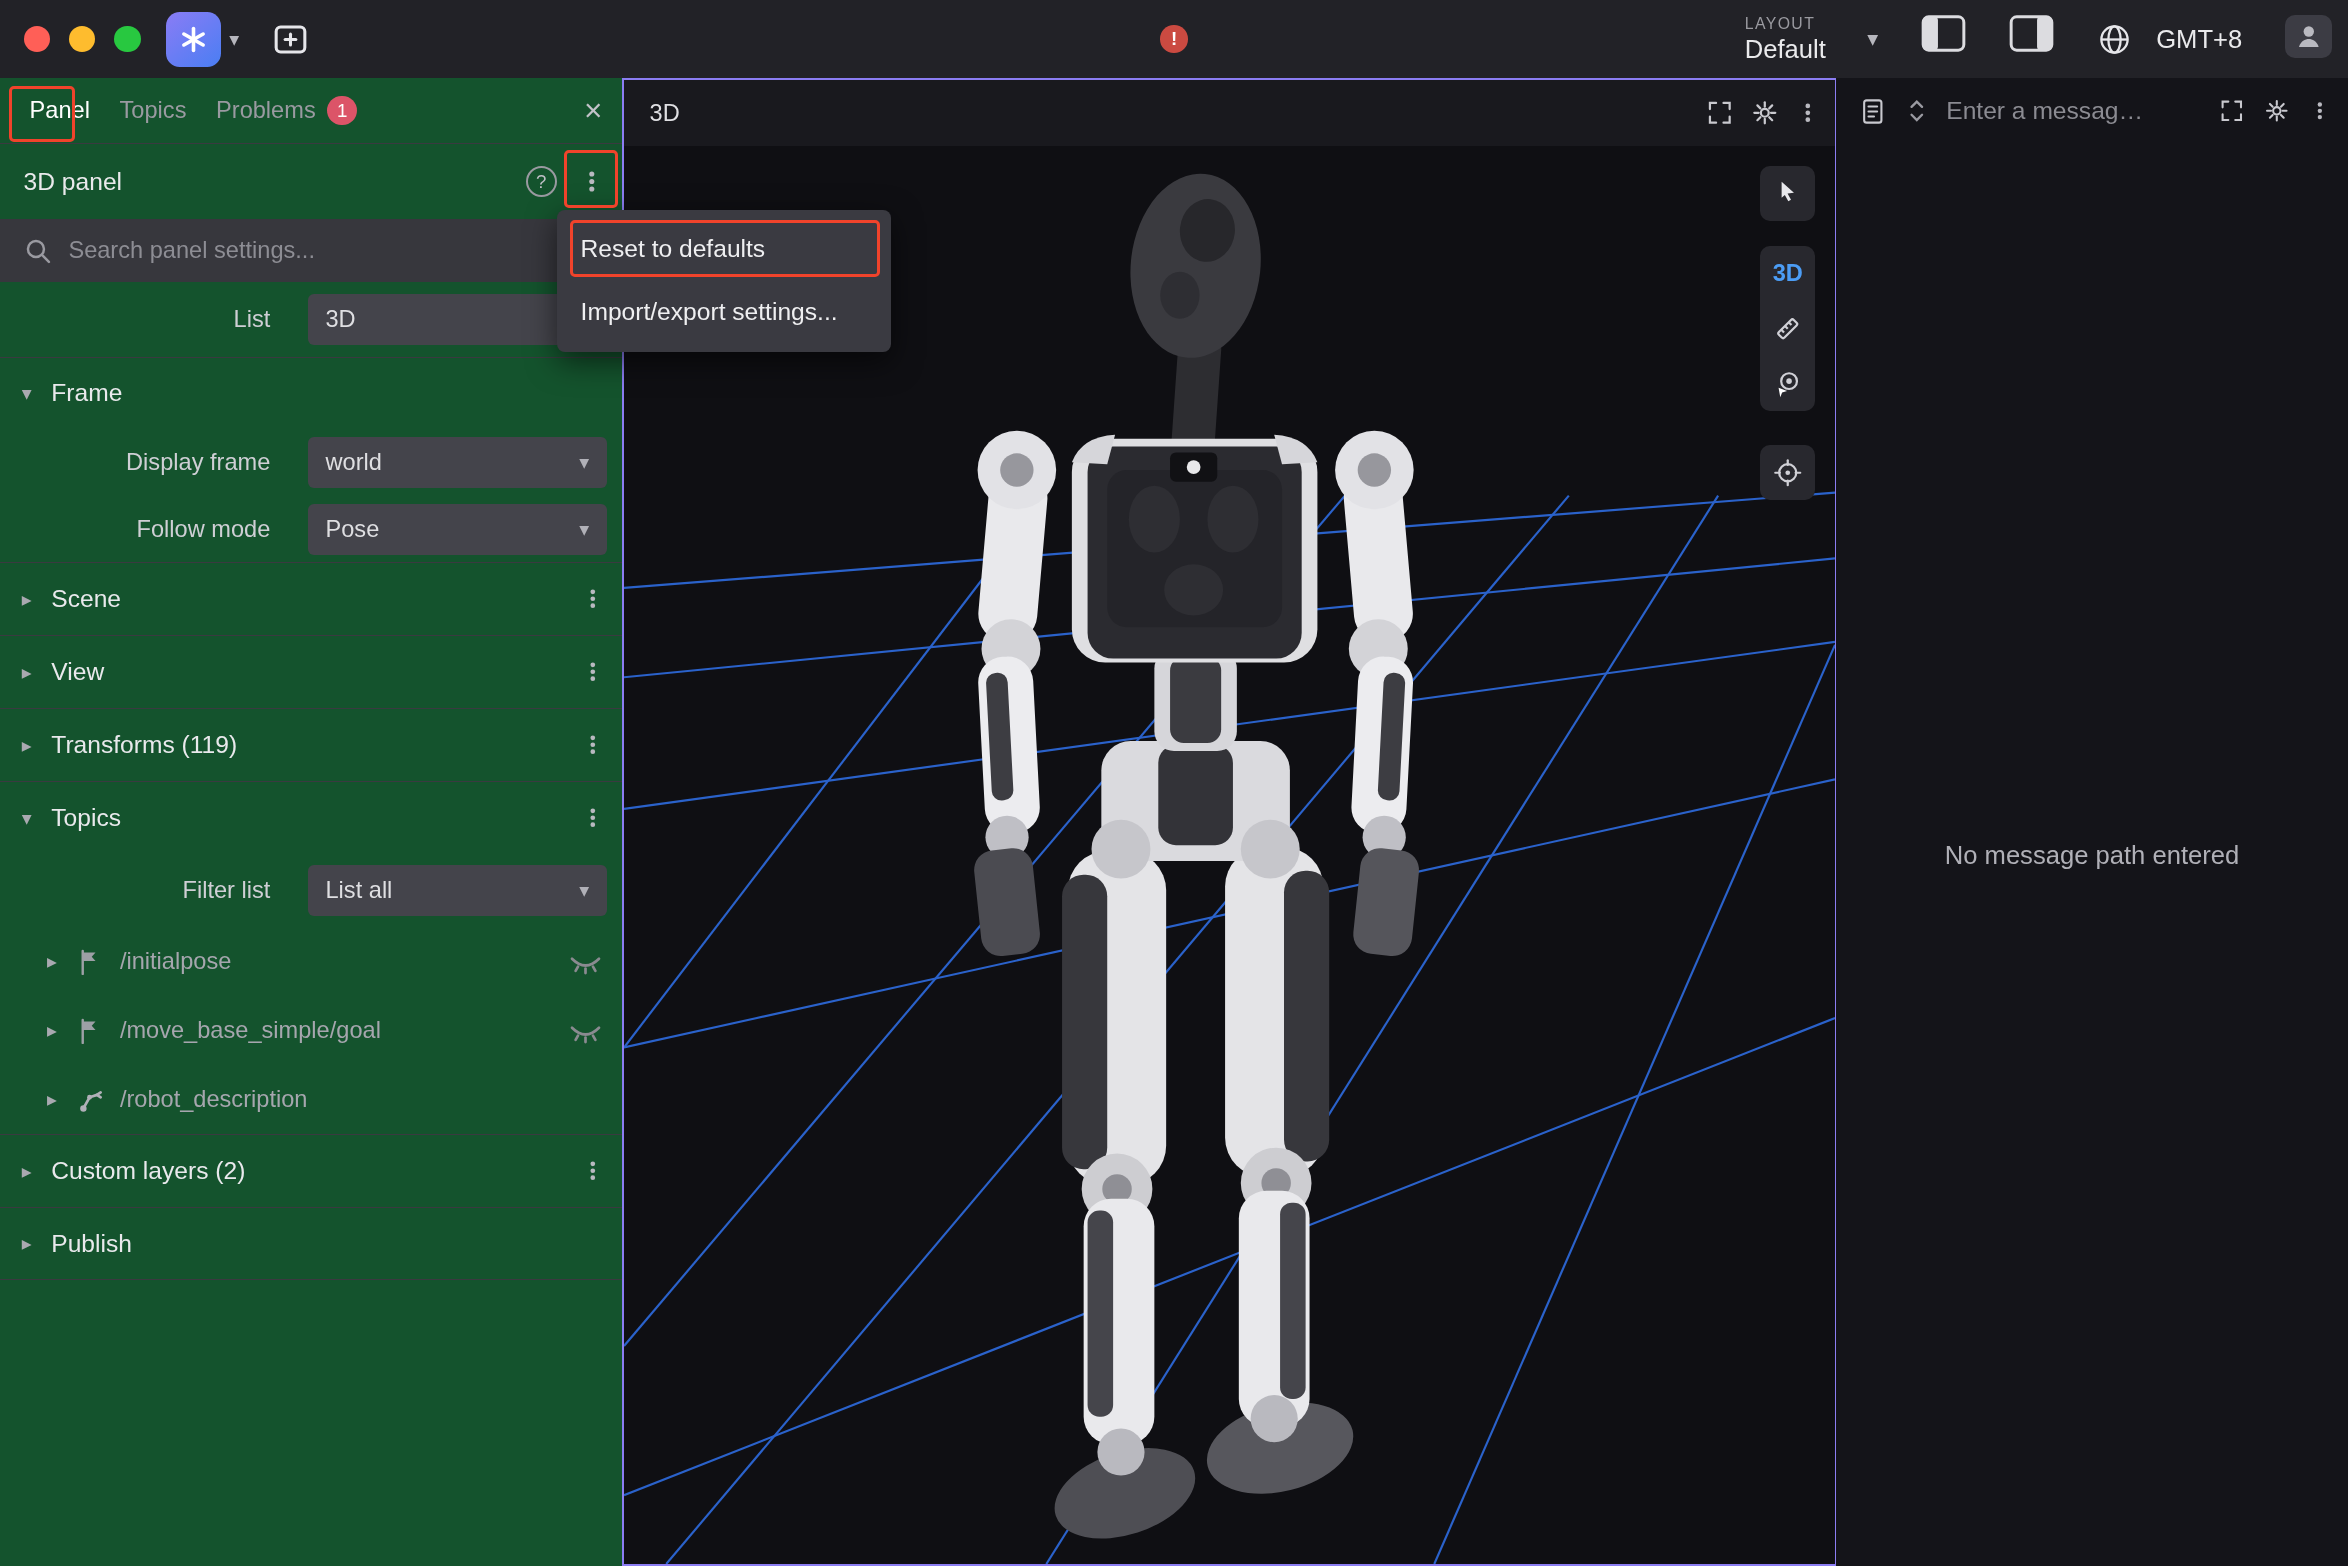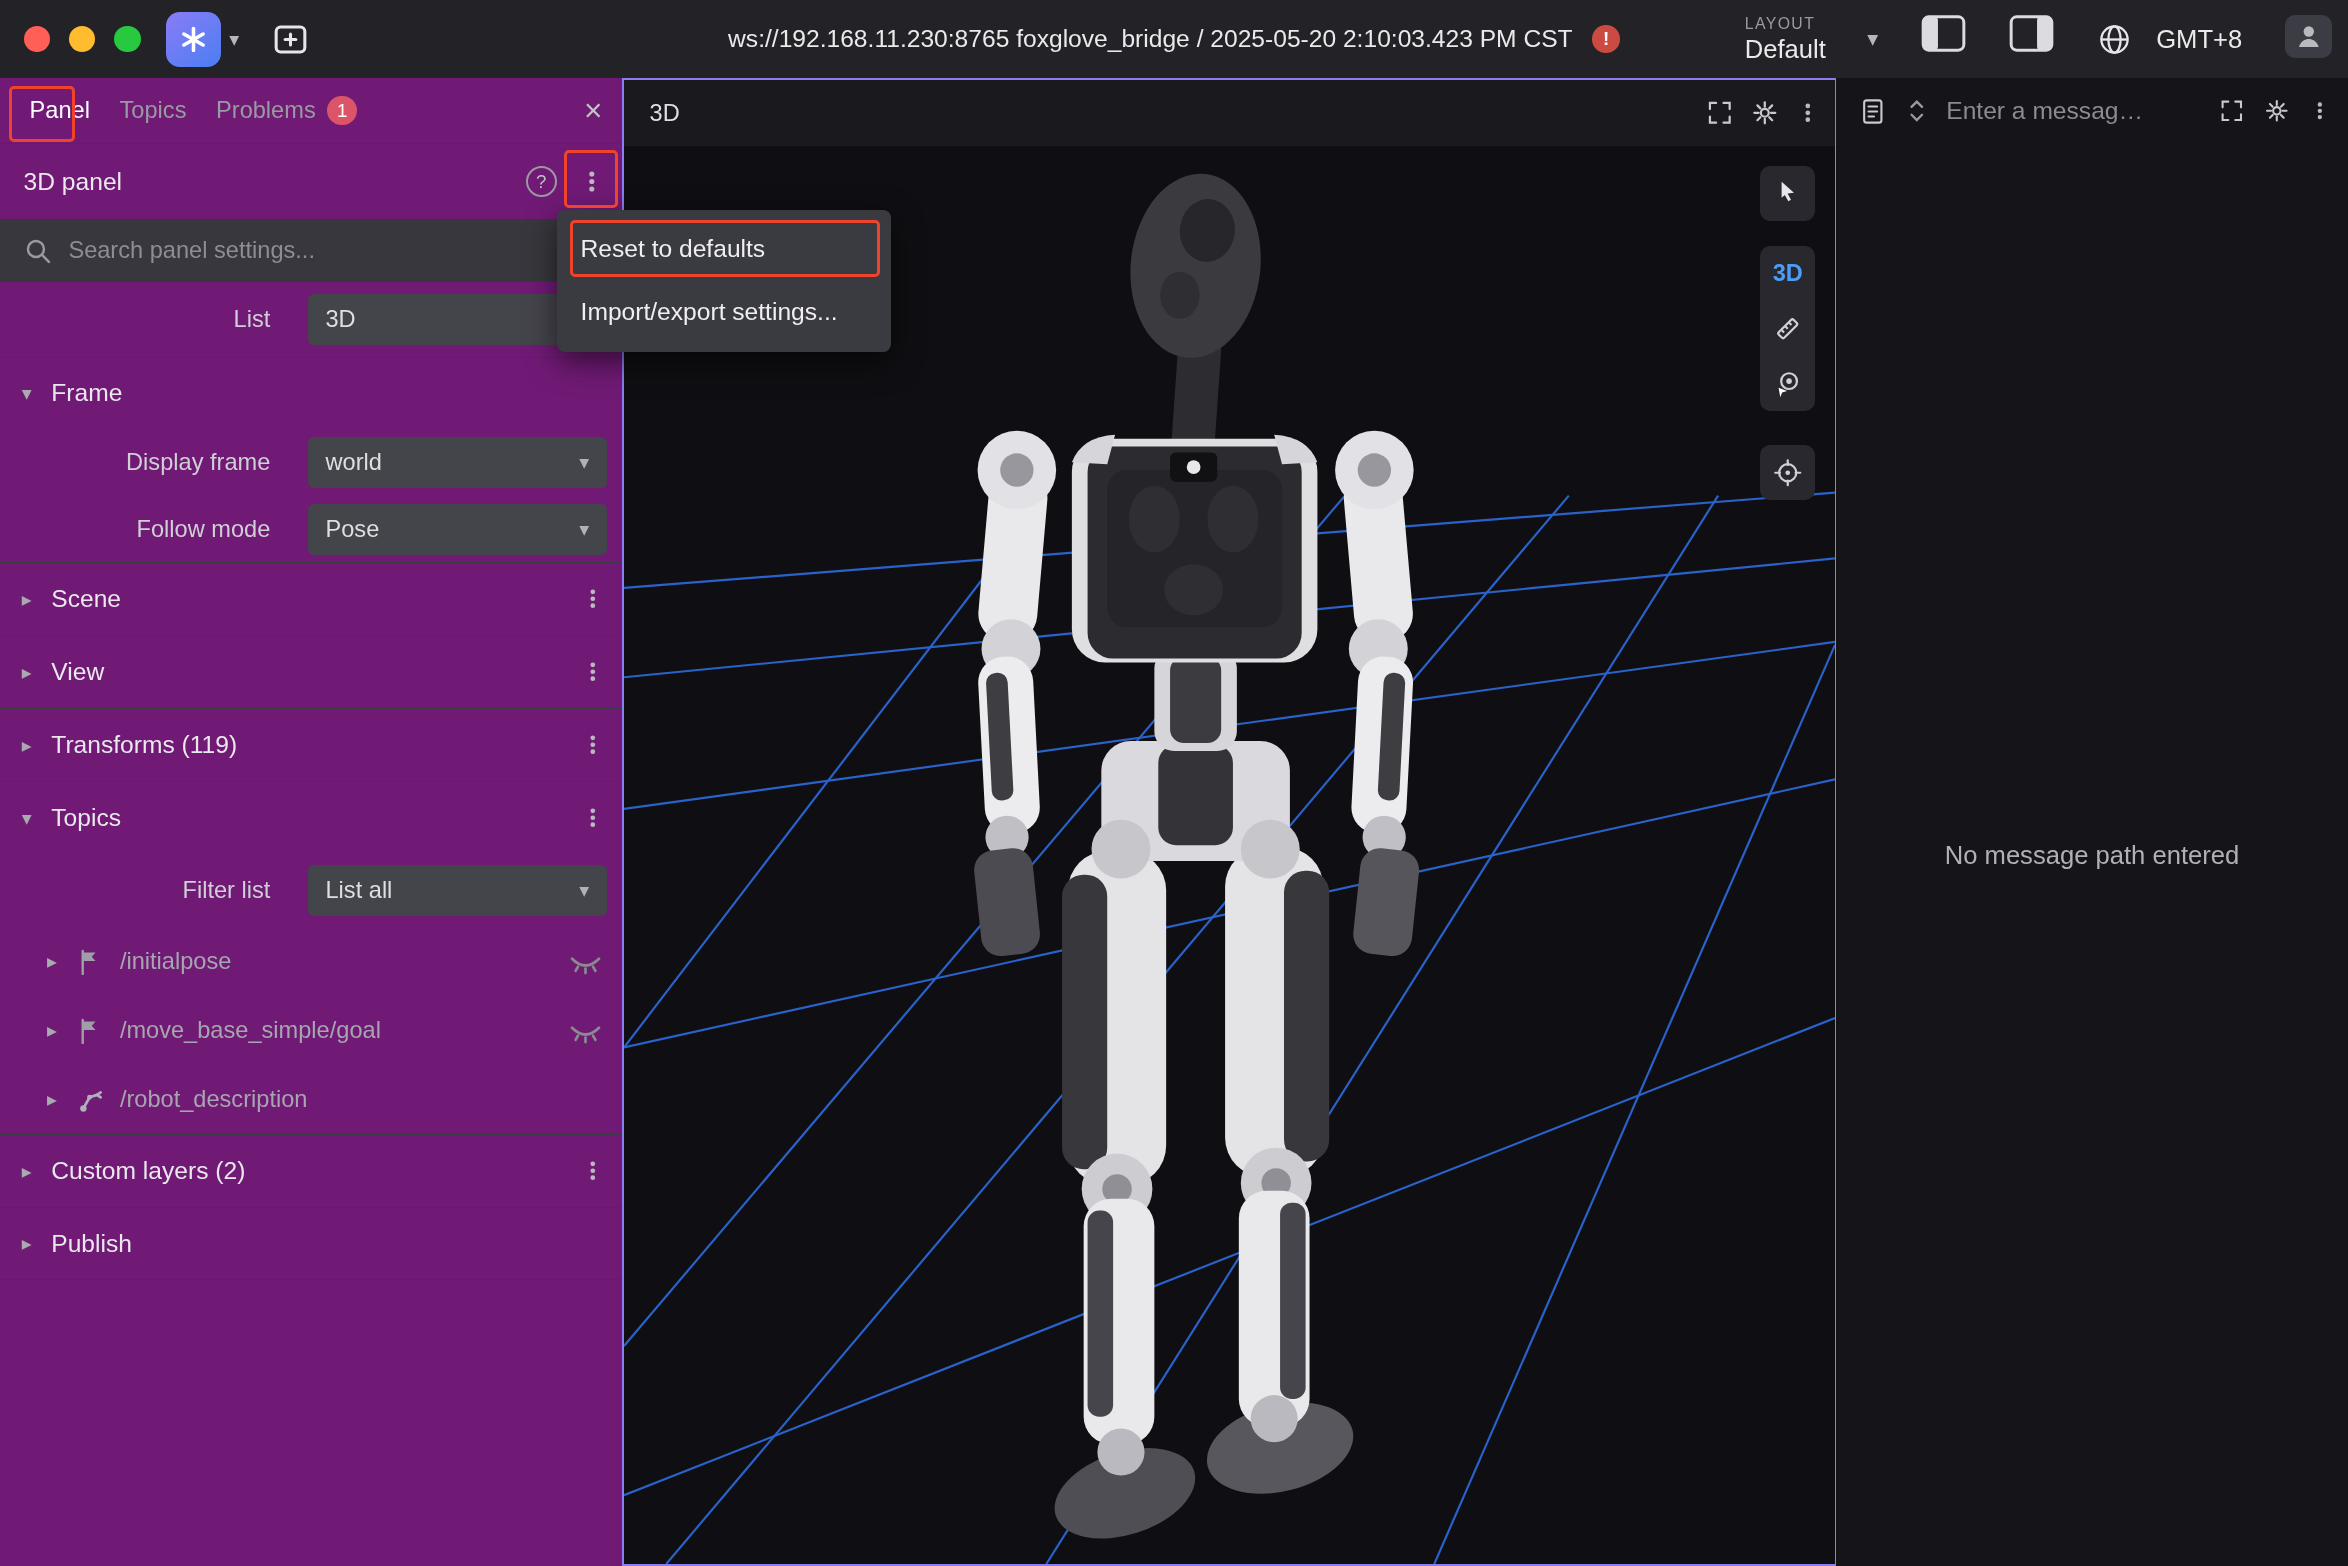--- a/index.html
+++ b/index.html
@@ -43,21 +43,21 @@
   .layout-chev { color: #b6b6bd; font-size: 21.7px; margin-left: 27.6px; }
   .tz { display: flex; align-items: center; gap: 24px; font-size: 25.6px; color: #eaeaec; }
   .avatar {
     width: 47px; height: 43px; border-radius: 9.9px; background: #3c3c44;
     display: flex; align-items: center; justify-content: center;
   }
 
   
   .sidebar {
     position: absolute; left: 0; top: 78px; width: 622px; bottom: 0;
-    background: #701a75; overflow: hidden;
+    background: #14532d; overflow: hidden;
   }
   .panel3d {
     position: absolute; left: 622px; top: 78px; width: 1215px; bottom: 0;
     border: 2px solid #8b7df2; background: #0f0f13; display: flex; flex-direction: column;
   }
   .rawpanel {
     position: absolute; left: 1836px; top: 78px; right: 0; bottom: 0;
     background: #141419; display: flex; flex-direction: column;
   }
 
@@ -173,21 +173,20 @@
   <div class="addpanel">
     <svg width="43" height="43" viewBox="0 0 24 24">
       <g stroke="#e6e6ea" stroke-width="1.7" fill="none" stroke-linecap="round">
         <rect x="4" y="5" width="16" height="14" rx="2.5"></rect>
         <line x1="12" y1="9" x2="12" y2="15"></line>
         <line x1="9" y1="12" x2="15" y2="12"></line>
       </g>
     </svg>
   </div>
   <div class="conn">
-    <span class="conn-text">ws://192.168.11.230:8765 foxglove_bridge / 2025-05-20 2:10:03.423 PM CST</span>
     <span class="errbadge">!</span>
   </div>
   <div class="tb-right">
     <div class="layout-sel">
       <div>
         <div class="layout-label">LAYOUT</div>
         <div class="layout-value">Default</div>
       </div>
       <span class="layout-chev">▾</span>
     </div>

